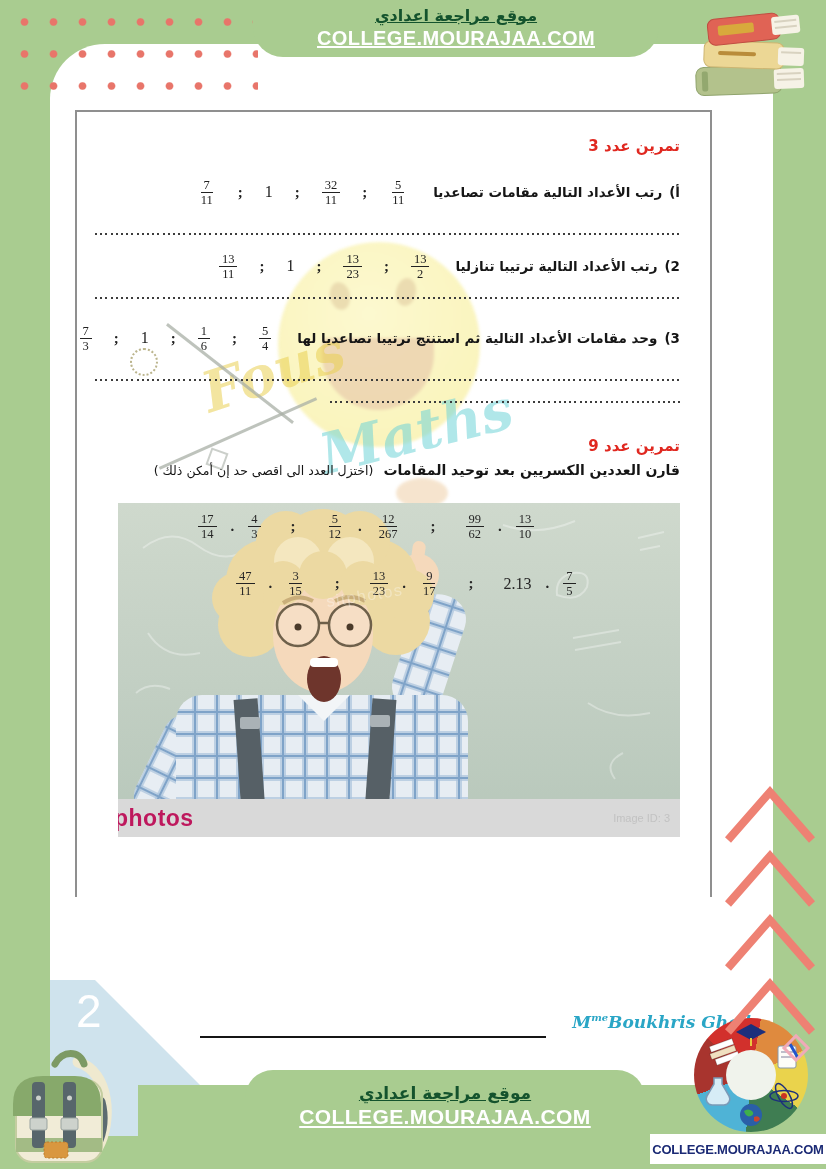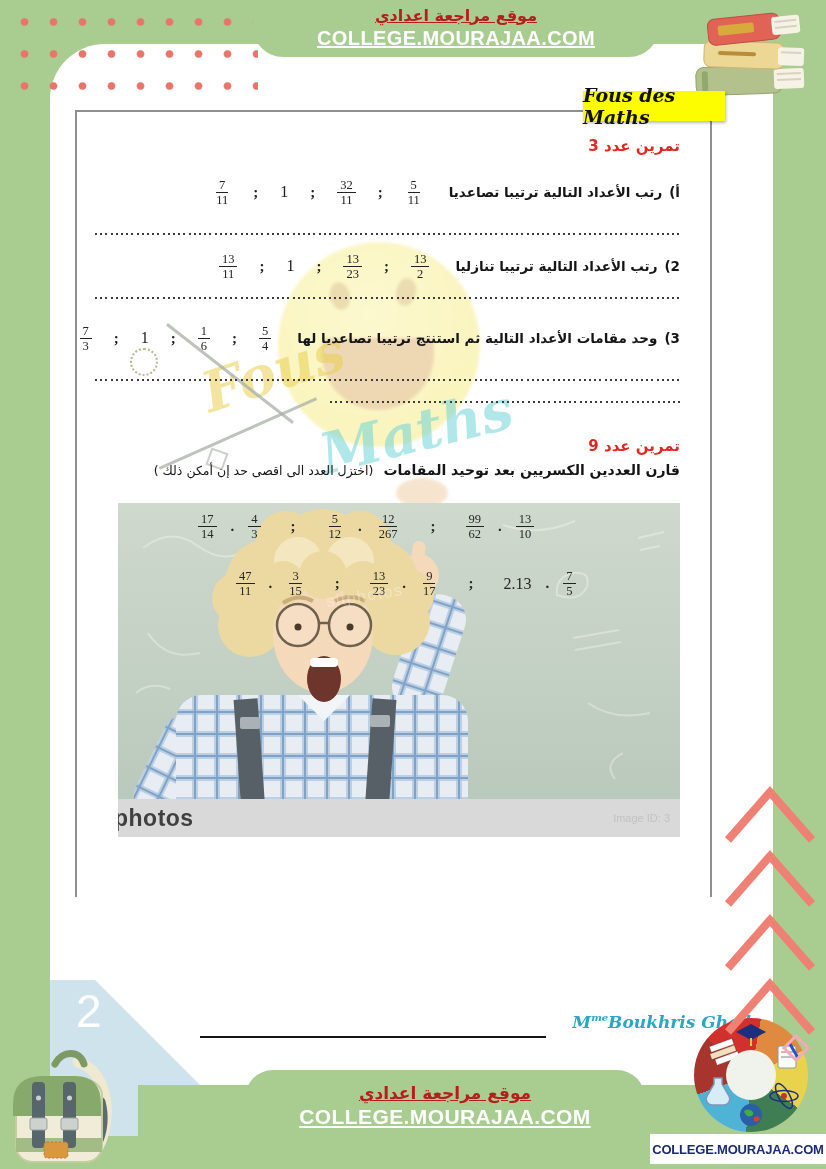--- a/index.html
+++ b/index.html
@@ -16,21 +16,21 @@
   #dots{position:absolute;left:0;top:0;width:258px;height:95px;
         background-image:radial-gradient(circle,#e8756a 3.2px,rgba(0,0,0,0) 4.4px);
         background-size:29px 32px;background-position:10px 6px}
 
   
   #header-pill{position:absolute;left:253px;top:0;width:406px;height:57px;background:#a9cc90;
         border-radius:0 0 30px 30px;display:flex;flex-direction:column;align-items:center;justify-content:center}
   #footer-pill{position:absolute;left:245px;top:1070px;width:400px;height:99px;background:#a9cc90;
         border-radius:28px 28px 0 0;display:flex;flex-direction:column;align-items:flex-start;justify-content:flex-start;
         padding-top:12px;align-items:center}
-  .site-ar{color:#b91c1c;font-weight:bold;font-size:16px;text-decoration:underline;line-height:1.3}
+  .site-ar{color:#14532d;font-weight:bold;font-size:16px;text-decoration:underline;line-height:1.3}
   .site-url{color:#fff;font-weight:bold;font-size:20px;letter-spacing:.4px;text-decoration:underline;
         font-family:"Liberation Sans",sans-serif;line-height:1.25}
 
   
   .frame-line{position:absolute;background:#8f8f8f}
   #box-top{left:75px;top:110px;width:635px;height:1.5px}
   #box-left{left:75px;top:110px;width:1.5px;height:787px}
   #box-right{left:710px;top:110px;width:1.5px;height:787px}
 
   
@@ -92,21 +92,21 @@
   
   #photo{position:absolute;left:118px;top:503px;width:562px;height:334px;overflow:hidden;
        background:linear-gradient(180deg,#cfd9cd 0%,#c2cfc3 55%,#b7c7ba 100%)}
   .photo-row{position:absolute;display:flex;align-items:center;direction:ltr;column-gap:12px;
        font-family:"Liberation Serif",serif;color:#262626}
   .photo-row .sep.semi{margin:0 18px}
   #prow1{left:80px;top:9px}
   #prow2{left:118px;top:66px}
   #photo-bar{position:absolute;left:0;bottom:0;width:100%;height:38px;background:#d9d9d9;
        display:flex;align-items:center;justify-content:space-between;padding:0 10px 0 4px}
-  #brand{color:#404040;font-weight:bold;font-size:23px;font-family:"Liberation Sans",sans-serif;
+  #brand{color:#be185d;font-weight:bold;font-size:23px;font-family:"Liberation Sans",sans-serif;
        margin-left:-8px;letter-spacing:.5px}
   #imgid{color:#c2c2c2;font-size:11px;font-family:"Liberation Sans",sans-serif}
   #sitwm{position:absolute;left:208px;top:84px;color:rgba(255,255,255,.33);font-size:16px;
        transform:rotate(-9deg);letter-spacing:1.5px;font-family:"Liberation Sans",sans-serif}
 
   
   #bluecorner{position:absolute;left:50px;top:980px;width:150px;height:105px;background:#cfe3ed;
        clip-path:polygon(0 0,30% 0,100% 100%,0 100%)}
   #pagenum{position:absolute;left:76px;top:984px;color:#fff;font-size:46px;
        font-family:"Liberation Sans",sans-serif}
@@ -163,42 +163,41 @@
       <line x1="89" y1="25" x2="111" y2="25" stroke="#d8d2c0" stroke-width="2"></line>
       <line x1="89" y1="31" x2="111" y2="31" stroke="#d8d2c0" stroke-width="2"></line>
       <rect x="32" y="23" width="36" height="10" rx="2" fill="#d8a93c"></rect>
     </g>
   </svg>
 
   <div id="box-top" class="frame-line"></div>
   <div id="box-left" class="frame-line"></div>
   <div id="box-right" class="frame-line"></div>
 
-  <div id="badge">Fous des Maths</div>
 
   <div id="wm-smiley">
     <div class="wm-eye" style="left:52px;top:40px;transform:rotate(-12deg)"></div>
     <div class="wm-eye" style="left:118px;top:36px;transform:rotate(10deg)"></div>
     <div id="wm-mouth">
         <div id="wm-tongue"></div>
       </div>
   </div>
   <div id="wm-fous" class="wm-script">Fous</div>
   <div id="wm-maths" class="wm-script">Maths</div>
   <div id="wm-pen1" class="wm-pencil"></div>
   <div id="wm-pen2" class="wm-pencil"></div>
   <div id="wm-ruler"></div>
   <div id="wm-flower"></div>
 
   <div id="ex3-title" class="ex-title">تمرين عدد 3</div>
 
   <div id="item1" class="item">
     <span class="label">
       <span class="marker">أ)</span>
-      <span>رتب الأعداد التالية ترتيبا تصاعديا</span>
+      <span>رتب الأعداد التالية مقامات تصاعديا</span>
     </span>
     <span class="seq">
         <span class="frac">
           <span class="num">7</span>
           <span class="den">11</span>
         </span>
         <span class="sep semi">;</span>
         <span class="plain">1</span>
         <span class="sep semi">;</span>
         <span class="frac">

